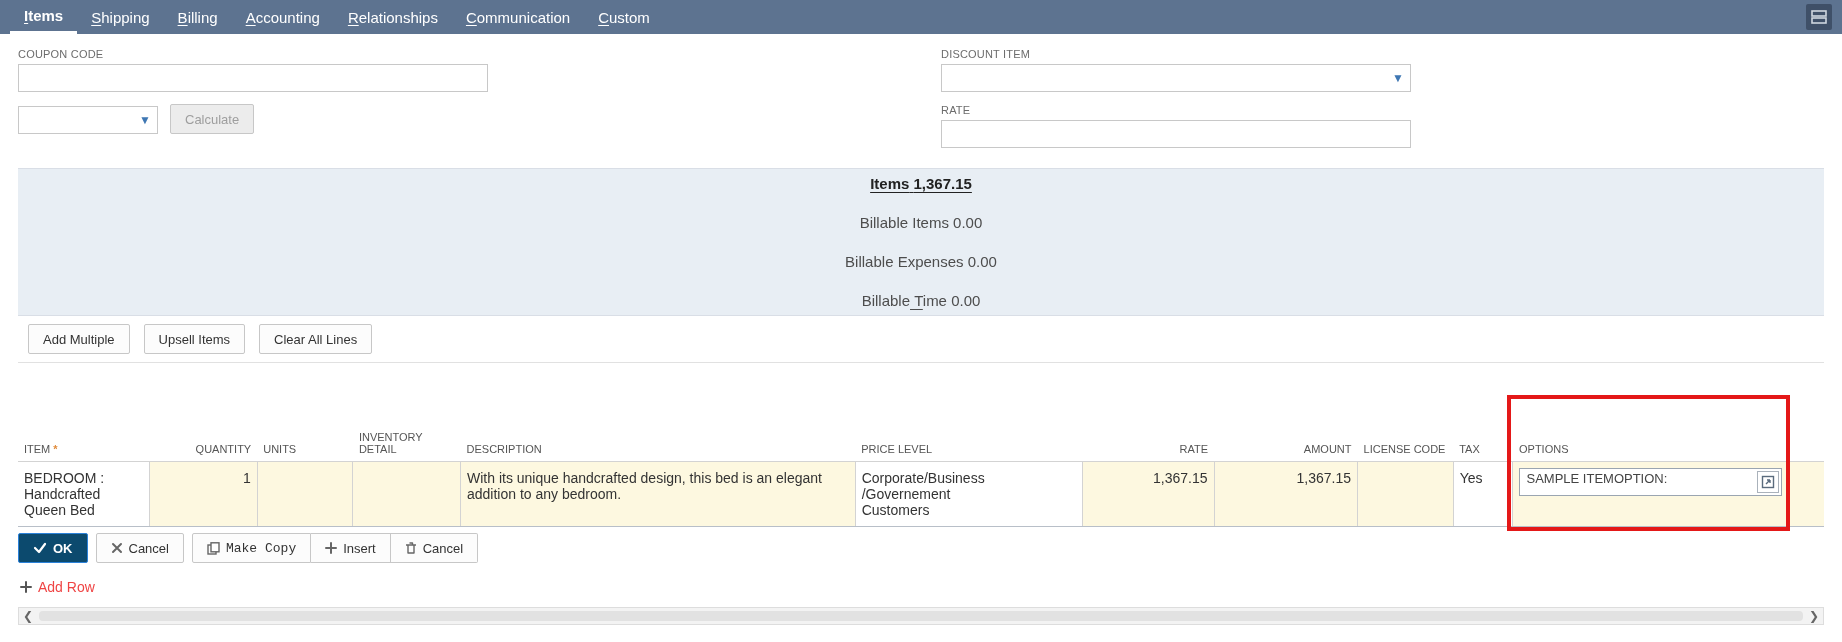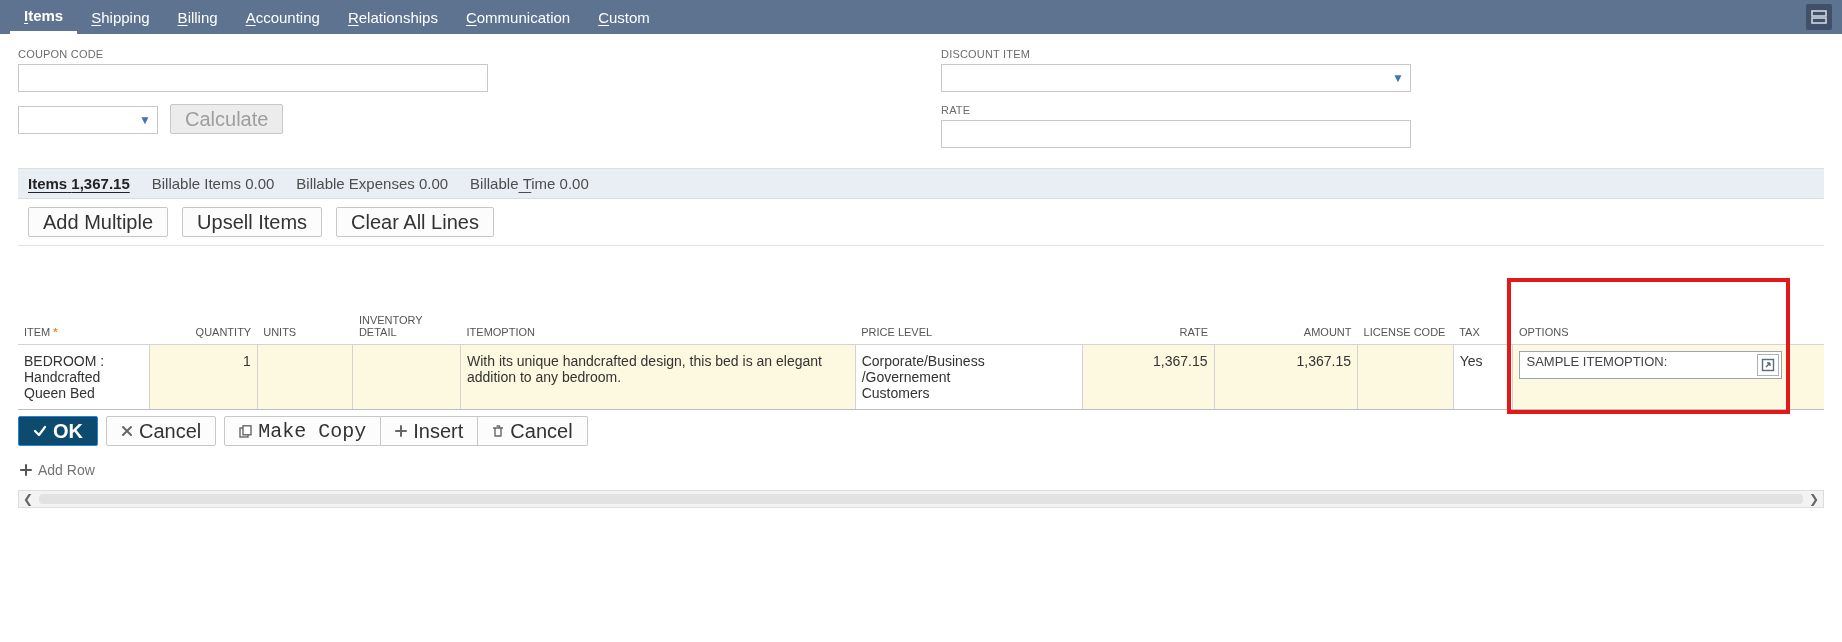--- a/index.html
+++ b/index.html
@@ -81,21 +81,21 @@
     color: #3f77b3;
     font-size: 12px;
     pointer-events: none;
   }
   .btn {
     height: 30px;
     padding: 0 14px;
     border: 1px solid #c7c7c7;
     border-radius: 2px;
     background: #fcfcfc;
-    font-size: 20px;
+    font-size: 13px;
     cursor: pointer;
     display: inline-flex;
     align-items: center;
     gap: 6px;
     color: #333;
   }
   .btn-disabled {
     background: #ececec;
     color: #9e9e9e;
   }
@@ -109,20 +109,21 @@
   
   .sublist-strip {
     background: #e8eef4;
     border-top: 1px solid #d9dee6;
     border-bottom: 1px solid #d9dee6;
     padding: 6px 10px;
     display: flex;
     gap: 22px;
     align-items: center;
     margin: 10px 18px 0 18px;
+    flex-direction: column;
   }
   .subtab {
     font-size: 15px;
     color: #4d4d4d;
     cursor: pointer;
   }
   .subtab .open { text-decoration: underline; text-underline-offset: 3px; }
   .subtab.active {
     font-weight: 600;
     color: #222;
@@ -219,21 +220,21 @@
   }
   .row-actions .grp .btn { border-radius:0; border-left-width:0; }
   .row-actions .grp .btn:first-child { border-left-width:1px; border-top-left-radius:2px; border-bottom-left-radius:2px;font-family:Liberation Mono, monospace;}
   .row-actions .grp .btn:last-child { border-top-right-radius:2px; border-bottom-right-radius:2px;}
 
   
   .add-row-line {
     margin: 4px 18px 0 18px;
     padding: 6px 2px;
     font-size: 14px;
-    color: #737373;
+    color: #ef4444;
     cursor: pointer;
     display: flex;
     align-items: center;
     gap: 6px;
   }
 
   
   .hscroll {
     margin: 6px 18px 0 18px;
     height: 18px;
@@ -358,21 +359,21 @@
         <col style="width:50px">
         <col style="width:230px">
         <col style="width:30px">
     </colgroup>
     <thead>
       <tr>
         <th><span>ITEM</span> <span class="req-star">*</span></th>
         <th class="right">QUANTITY</th>
         <th>UNITS</th>
         <th>INVENTORY DETAIL</th>
-        <th>ITEMOPTION</th>
+        <th>DESCRIPTION</th>
         <th>PRICE LEVEL</th>
         <th class="right">RATE</th>
         <th class="right">AMOUNT</th>
         <th>LICENSE CODE</th>
         <th>TAX</th>
         <th>OPTIONS</th>
         <th></th>
       </tr>
     </thead>
     <tbody>

